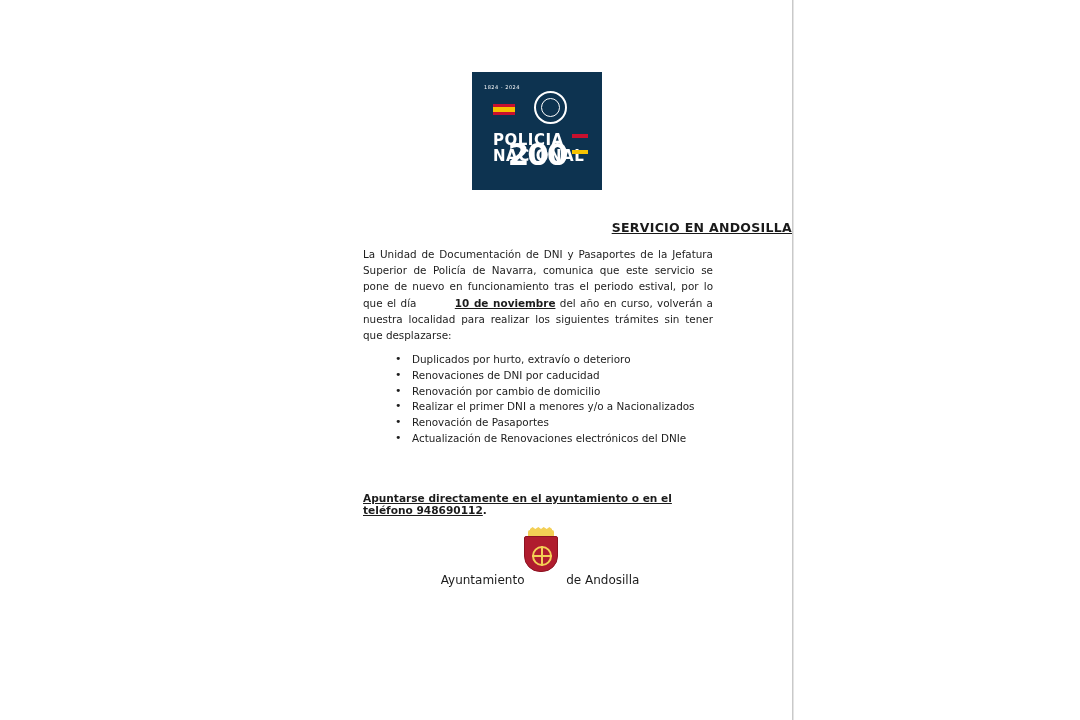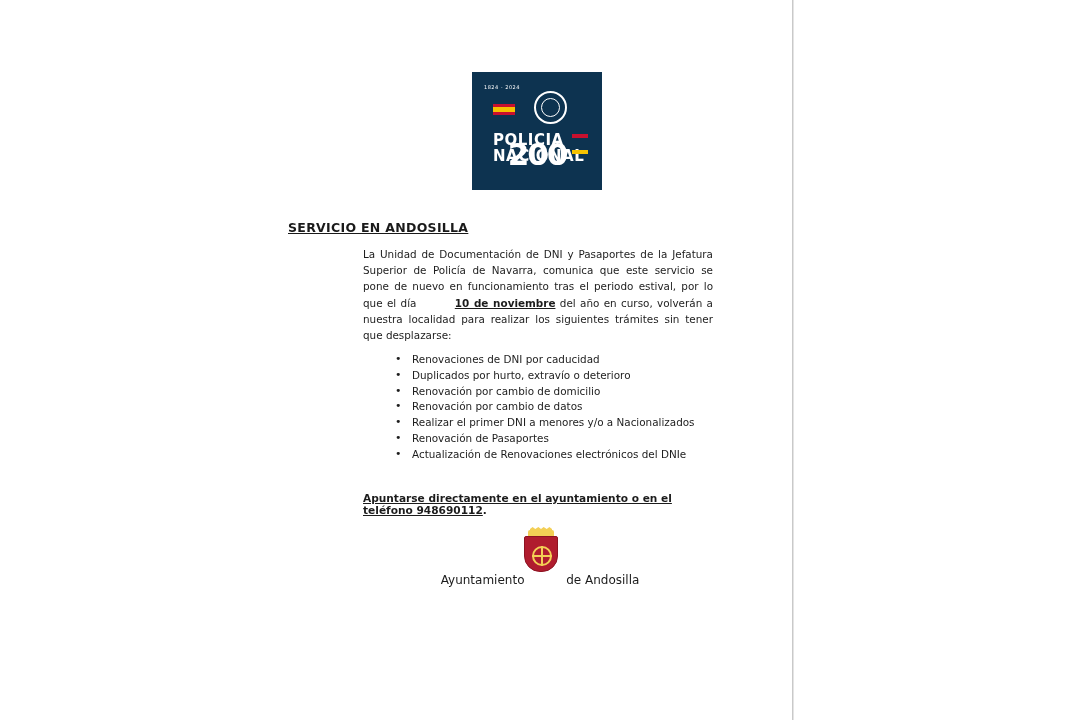--- a/index.html
+++ b/index.html
@@ -149,21 +149,21 @@
     height: 4px;
     background: #f6c200;
   }
 
   
   .doc-title {
     position: absolute;
     left: 0;
     top: 220px;
     width: 504px;
-    text-align: left;
+    text-align: right;
     font-family: "DejaVu Sans", sans-serif;
     font-size: 12.5px;
     font-weight: bold;
     color: #1a1a1a;
     text-decoration: underline;
     letter-spacing: 0.3px;
   }
 
   
   .body-text {
@@ -323,24 +323,23 @@
       </div>
     </div>
 
     <div class="doc-title">SERVICIO EN ANDOSILLA</div>
 
     <div class="body-text">
       <span>La Unidad de Documentación de DNI y Pasaportes de la Jefatura Superior de Policía de Navarra, comunica que este servicio se pone de nuevo en funcionamiento tras el periodo estival, por lo que el día </span><b>10 de noviembre</b><span> del año en curso, volverán a nuestra localidad para realizar los siguientes trámites sin tener que desplazarse:</span>
     </div>
 
     <ul class="list">
+      <li>Duplicados por hurto, extravío o deterioro</li>
       <li>Renovaciones de DNI por caducidad</li>
-      <li>Duplicados por hurto, extravío o deterioro</li>
       <li>Renovación por cambio de domicilio</li>
-      <li>Renovación por cambio de datos</li>
       <li>Realizar el primer DNI a menores y/o a Nacionalizados</li>
       <li>Renovación de Pasaportes</li>
       <li>Actualización de Renovaciones electrónicos del DNIe</li>
     </ul>
 
     <div class="closing">
       <span class="u">Apuntarse directamente en el ayuntamiento o en el teléfono 948690112</span><span>.</span>
     </div>
 
     <div class="crest">

